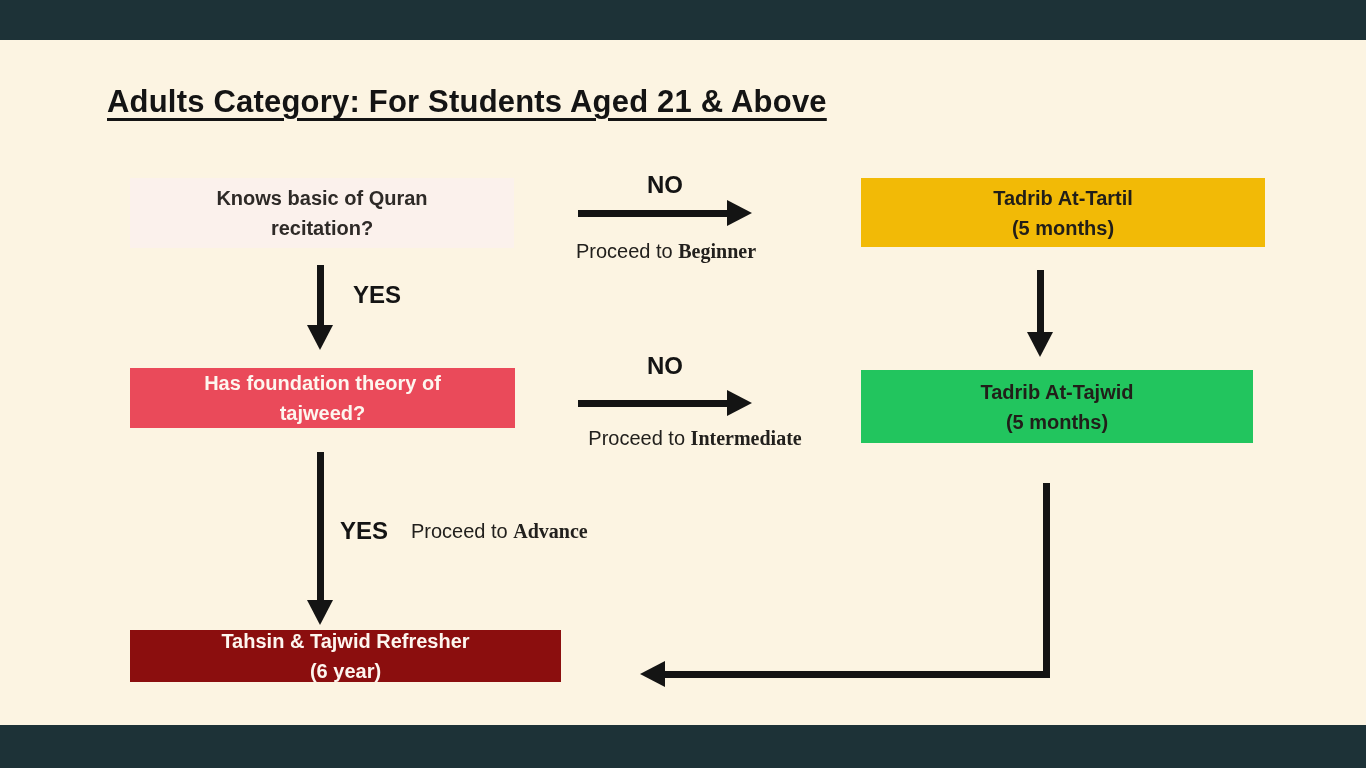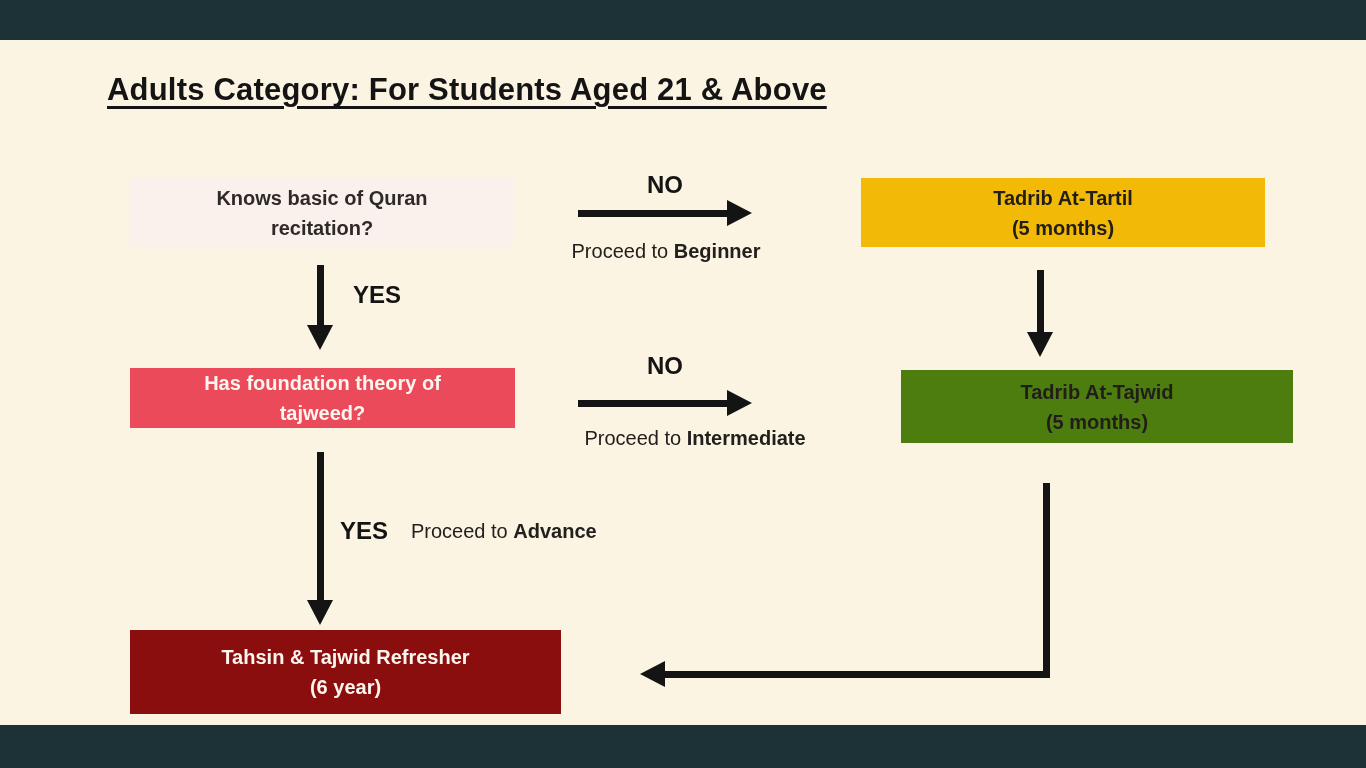--- a/index.html
+++ b/index.html
@@ -19,21 +19,21 @@
     left: 0;
     width: 1366px;
     background: #1d3237;
   }
   .bar.top { top: 0; height: 40px; }
   .bar.bottom { top: 725px; height: 43px; }
 
   .page-title {
     position: absolute;
     left: 107px;
-    top: 72px;
+    top: 84px;
     font-size: 31px;
     font-weight: 700;
     color: #141414;
     letter-spacing: 0.2px;
     text-decoration: underline;
     text-decoration-thickness: 3px;
     text-underline-offset: 6px;
   }
 
   .node {
@@ -48,37 +48,37 @@
   .node .l1, .node .l2 { width: 100%; }
 
   .q-node { font-size: 20px; font-weight: 600; color: #2e2a27; }
   .c-node { font-size: 20px; font-weight: 700; color: #211e19; }
   .light-text { color: #fdf6ef; }
 
   #q1  { left: 130px; top: 178px; width: 384px; height: 70px; }
   #c1  { left: 861px; top: 178px; width: 404px; height: 69px; }
   #q2  { left: 130px; top: 368px; width: 385px; height: 60px; }
   #c2  { left: 861px; top: 370px; width: 392px; height: 73px; }
-  #c3  { left: 130px; top: 630px; width: 431px; height: 84px; }
+  #c3  { left: 130px; top: 630px; width: 431px; height: 52px; }
 
   .edge-label {
     position: absolute;
     font-size: 24px;
     font-weight: 700;
     color: #141414;
     white-space: nowrap;
   }
   .edge-note {
     position: absolute;
     font-size: 20px;
     font-weight: 400;
     color: #22201d;
     white-space: nowrap;
   }
-  .edge-note b { font-weight: 700; }
+  .edge-note b { font-weight: 700; font-family: Liberation Serif, serif; }
   .centered { transform: translateX(-50%); }
 
   .seg { position: absolute; background: #141414; }
   .head { position: absolute; width: 0; height: 0; }
   .head.right { border-top: 13px solid transparent; border-bottom: 13px solid transparent; border-left: 25px solid #141414; }
   .head.down  { border-left: 13px solid transparent; border-right: 13px solid transparent; border-top: 25px solid #141414; }
   .head.left  { border-top: 13px solid transparent; border-bottom: 13px solid transparent; border-right: 25px solid #141414; }
 
   
   #no1-line { left: 578px; top: 210px; width: 150px; height: 7px; }
@@ -129,21 +129,21 @@
   <div class="node c-node" id="c1" style="background: rgb(242, 186, 6);">
     <div class="l1">Tadrib At-Tartil</div>
     <div class="l2">(5 months)</div>
   </div>
 
   <div class="node q-node light-text" id="q2" style="background: rgb(234, 74, 90);">
     <div class="l1">Has foundation theory of</div>
     <div class="l2">tajweed?</div>
   </div>
 
-  <div class="node c-node" id="c2" style="background: #4d7c0f; margin-left: 40px;">
+  <div class="node c-node" id="c2" style="background: #22c55e;">
     <div class="l1">Tadrib At-Tajwid</div>
     <div class="l2">(5 months)</div>
   </div>
 
   <div class="node c-node light-text" id="c3" style="background: rgb(139, 14, 14);">
     <div class="l1">Tahsin &amp; Tajwid Refresher</div>
     <div class="l2">(6 year)</div>
   </div>
 
   <div class="seg" id="no1-line"></div>

